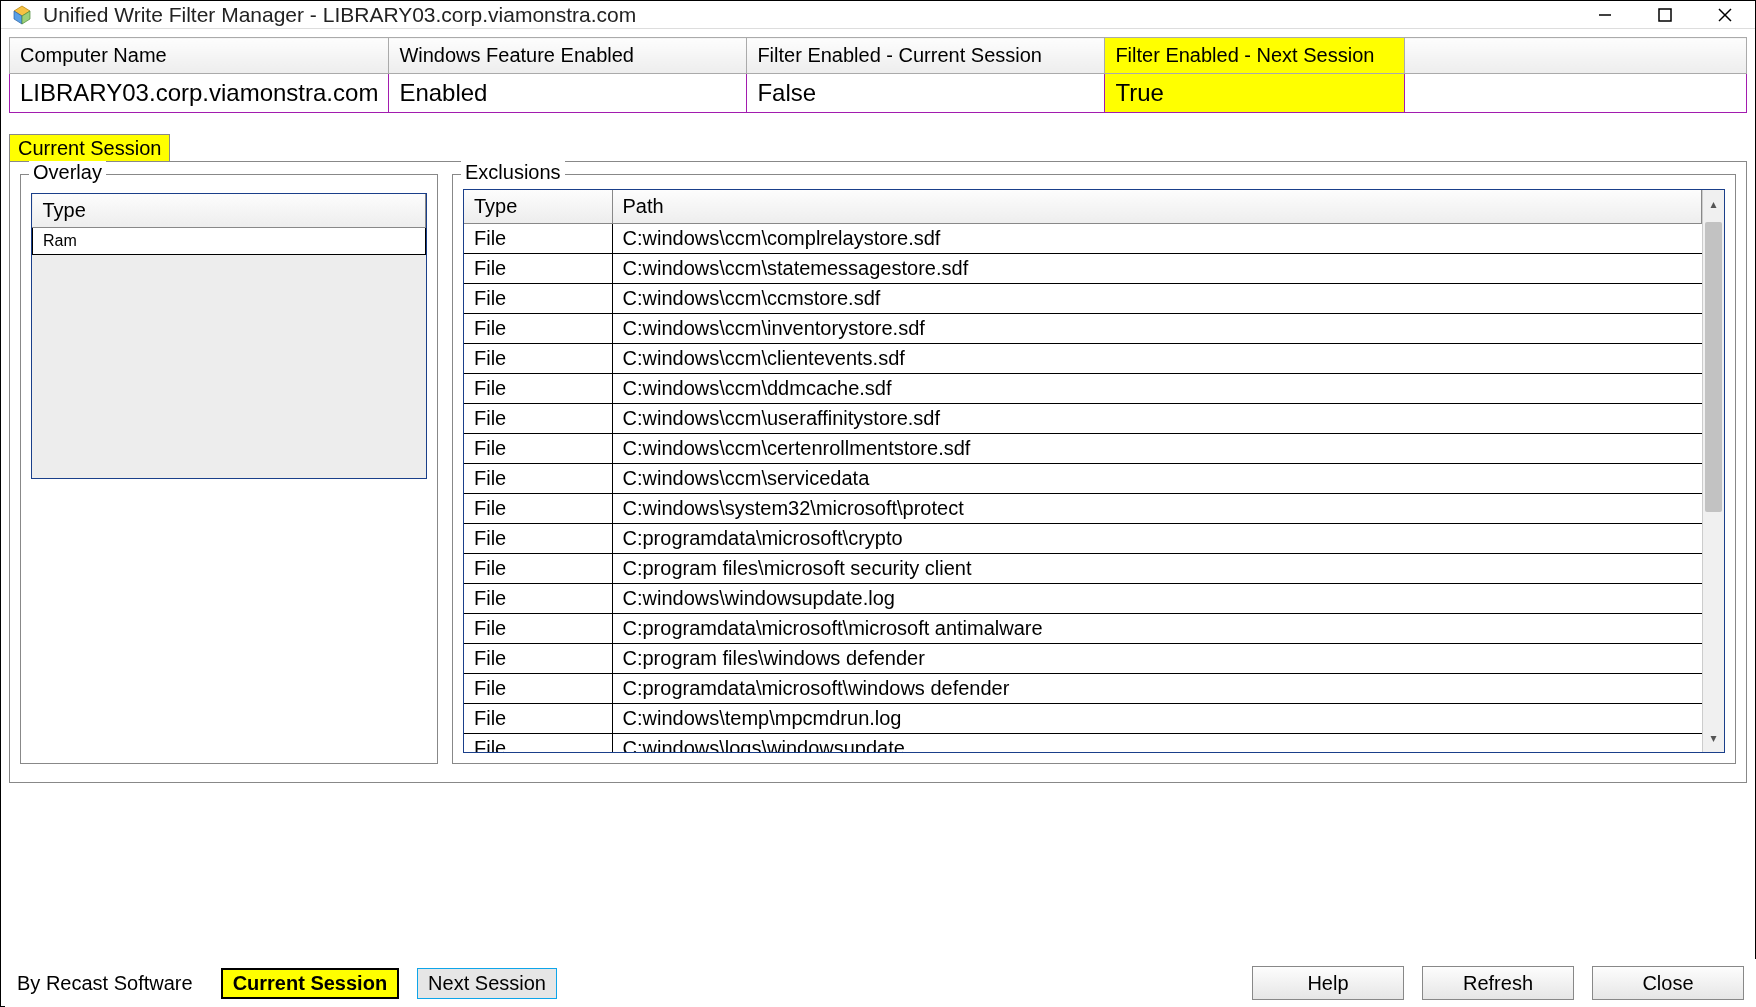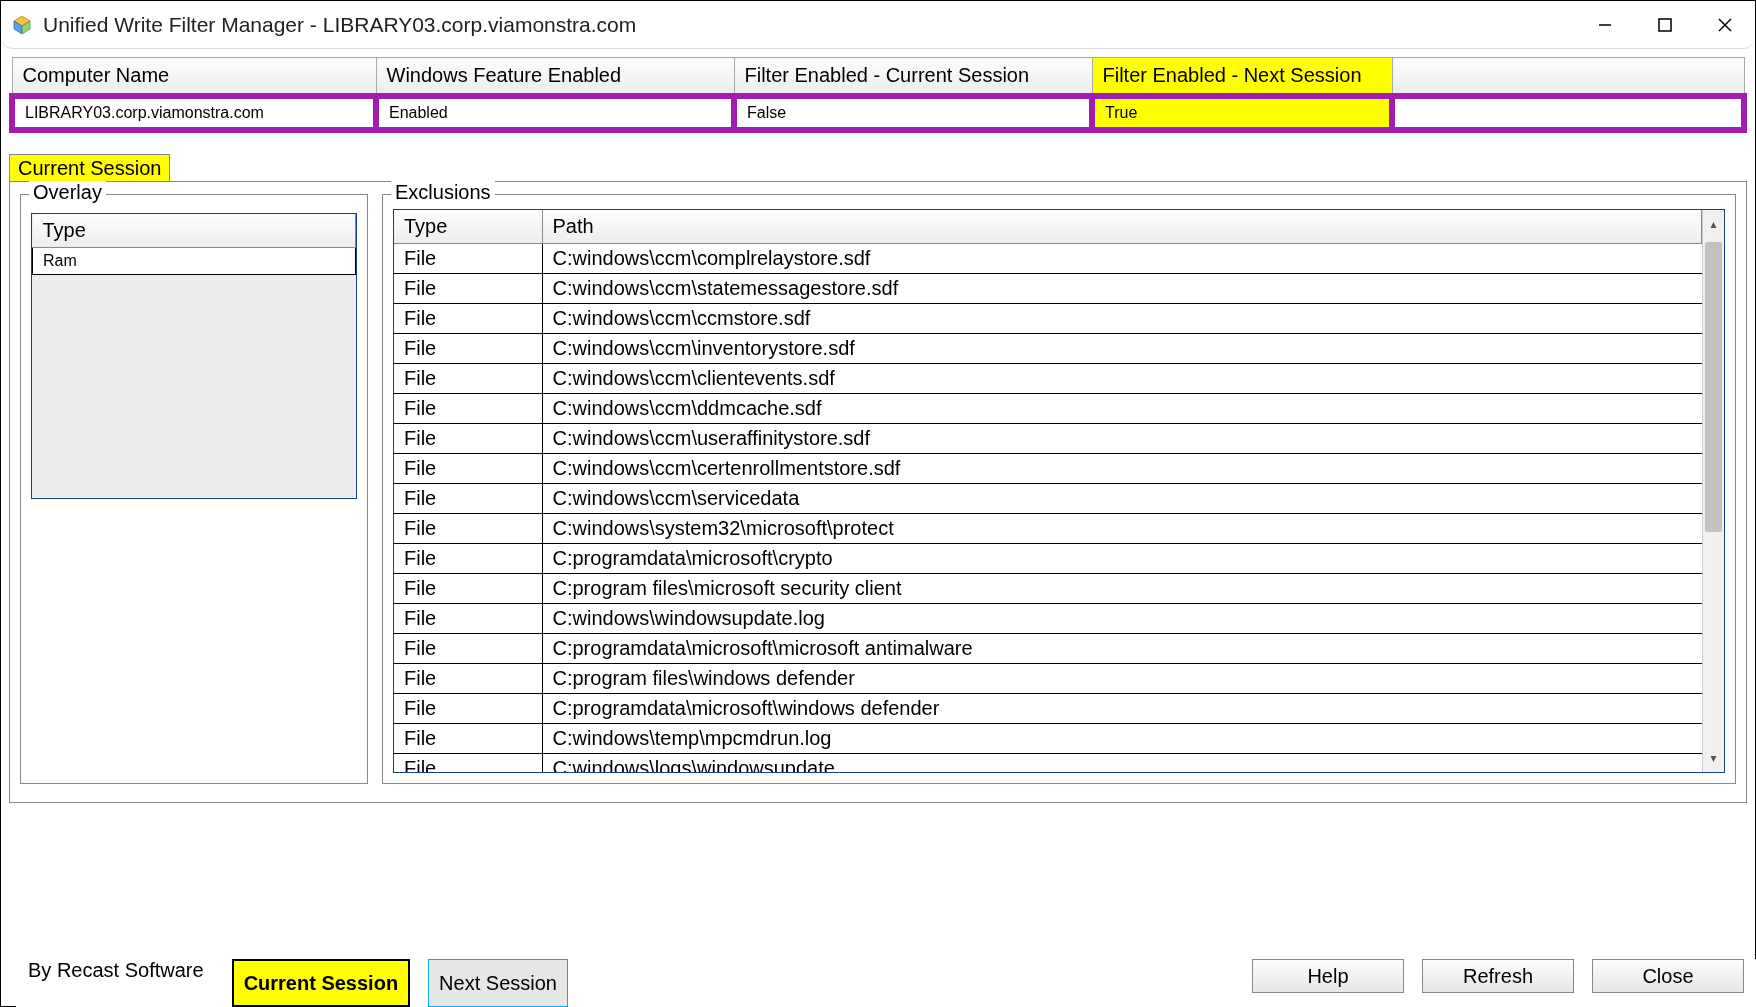--- a/index.html
+++ b/index.html
@@ -6,27 +6,26 @@
 body {
   font-family: "Segoe UI", Tahoma, sans-serif;
   font-size: 18px;
   background: #fff;
   width: 1756px;
   height: 1007px;
   overflow: hidden;
   border: 1px solid #000;
 }
 .titlebar {
-  height: 48px;
+  height: 28px;
   display: flex;
   align-items: center;
   padding-left: 10px;
   background: #fff;
   border-bottom: 1px solid #ddd;
-  border-radius: 12px;
 }
 .titlebar .app-icon {
   width: 22px; height: 22px;
   margin-right: 10px;
   display: inline-flex; align-items: center; justify-content: center;
 }
 .titlebar .title { flex: 1; font-size: 21px; color: #222; }
 .winbtn {
   width: 60px; height: 44px;
   display: flex; align-items: center; justify-content: center;
@@ -44,22 +43,22 @@
 .computer-table th {
   text-align: left;
   font-weight: normal;
   font-size: 20px;
   padding: 6px 10px;
   border: 1px solid #aaa;
   background: linear-gradient(#fdfdfd,#ededed);
 }
 .computer-table td {
   padding: 5px 10px;
-  font-size: 16px;
-  border: 6px solid #a21caf;
+  font-size: 24px;
+  border: 1px solid #a21caf;
   background: #fff;
 }
 .hl { background: #ffff00 !important; }
 
 .tab-area { margin-top: 20px; position: relative; }
 .tab-label {
   display: inline-block;
   background: #ffff00;
   padding: 2px 8px;
   font-size: 20px;
@@ -84,21 +83,21 @@
   margin-top: 4px;
 }
 .fieldset > .legend {
   position: absolute;
   top: -14px;
   left: 8px;
   background: #fff;
   padding: 0 4px;
   font-size: 20px;
 }
-.fieldset.overlay { width: 348px; height: 590px; padding: 10px; }
+.fieldset.overlay { width: 418px; height: 590px; padding: 10px; }
 .fieldset.exclusions { flex: 1; height: 590px; padding: 14px 10px 10px 10px; display:flex; }
 
 .mini-table-wrap {
   border: 1px solid #1a3f8a;
   margin-top: 8px;
   background: #ededed;
 }
 .mini-table-wrap + .mini-table-wrap { margin-top: 12px; }
 .mini-table-wrap.first { height: 286px; }
 .mini-table-wrap.second { height: 262px; }
@@ -167,23 +166,24 @@
   height: 290px;
   background: #c2c2c2;
   border-radius: 2px;
 }
 .vscroll .arrow { position:absolute; left:0; right:0; height:20px; display:flex; align-items:center; justify-content:center; color:#555; font-size:12px;}
 .vscroll .arrow.up{ top:4px;}
 .vscroll .arrow.down{ bottom:4px;}
 
 .footer {
   position: absolute;
-  left: 16px; right: 0; bottom: 0;
+  left: 5px; right: 0; bottom: 0;
   height: 48px;
   display: flex;
+  align-items: center;
   padding: 0 12px;
   gap: 18px;
   background:#fff;
 }
 .footer .brand { font-size: 20px; margin-right: 10px; }
 .footer .session-btn {
   border: 2px solid #000;
   padding: 2px 10px;
   font-size: 20px;
   font-weight: bold;

